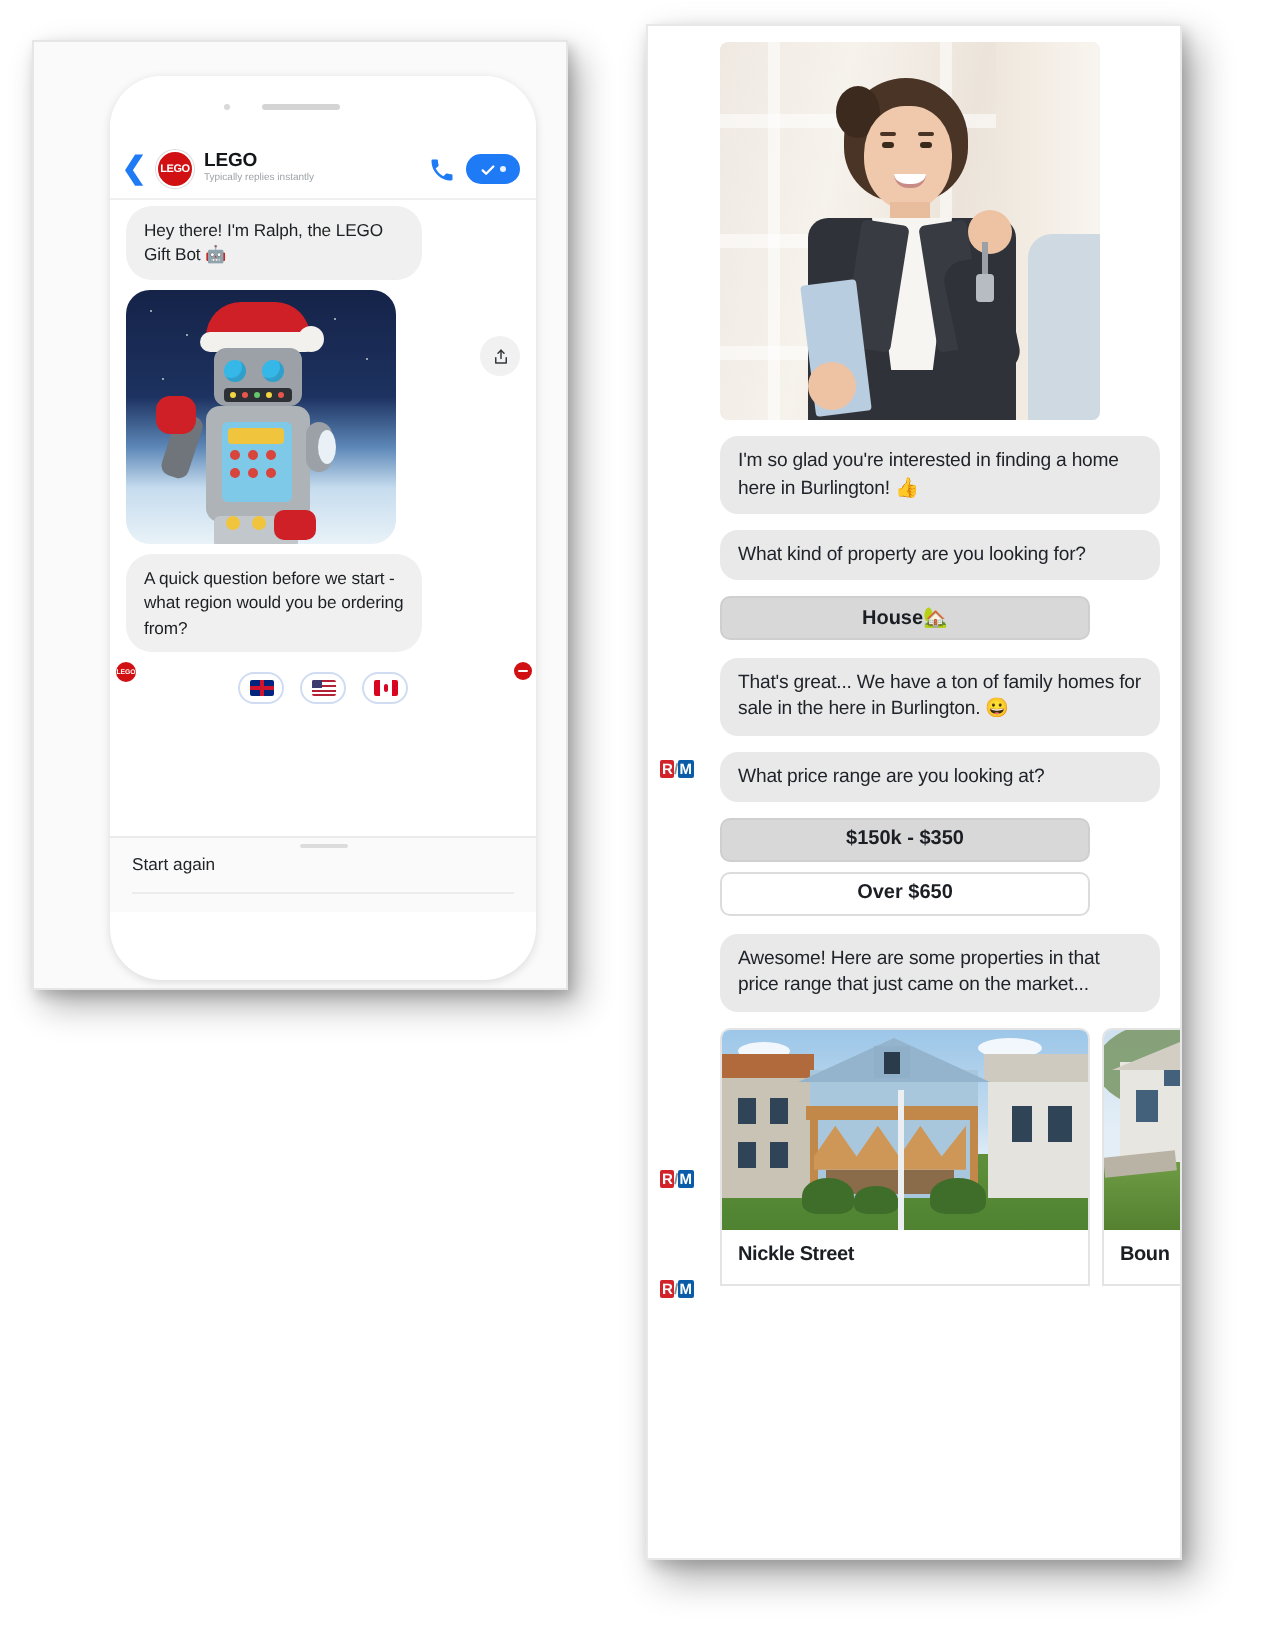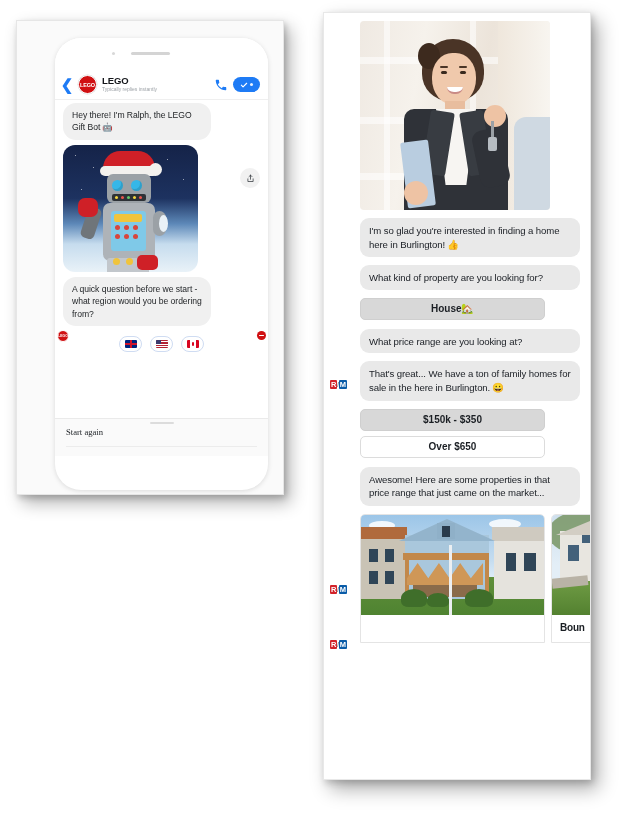--- a/index.html
+++ b/index.html
@@ -154,21 +154,21 @@
   .flag-ca .maple { position:absolute; left:5px; top:2px; width:2.5px; height:4px; background:#d80621; border-radius:1px; }
 
   .chat-footer {
     border-top:1px solid #eaeaea; background:#fafafa;
     padding: 8px 11px 9px 11px; position:relative;
   }
   .drag-handle {
     position:absolute; left:50%; transform:translateX(-50%); top:3px;
     width:24px; height:2px; background:#dcdcdc; border-radius:2px;
   }
-  .start-again { font-size:8.6px; color:#22262a;font-family:Liberation Serif, serif; }
+  .start-again { font-size:8.6px; color:#22262a; }
   .footer-rule { height:1px; background:#ececec; margin-top:9px; }
 
   
   .right-card {
     position:absolute; left:323px; top:12px;
     width:268px; height:768px;
     background:#ffffff;
     border:1px solid #e8e8e8;
     box-shadow: 7px 9px 18px rgba(0,0,0,0.32), 2px 3px 7px rgba(0,0,0,0.18);
     overflow:hidden;
@@ -426,23 +426,23 @@
       <div class="opt-group">
         <div class="opt-btn selected">House🏡</div>
       </div>
 
       <div class="rm-logo" style="top:366px">
         <span class="r">R</span>
           <span class="slash">/</span>
           <span class="m">M</span>
       </div>
 
+      <div class="re-bubble">That's great... We have a ton of family homes for sale in the here in Burlington. 😀</div>
+
       <div class="re-bubble tight">What price range are you looking at?</div>
-
-      <div class="re-bubble">That's great... We have a ton of family homes for sale in the here in Burlington. 😀</div>
 
       <div class="opt-group">
         <div class="opt-btn selected">$150k - $350</div>
         <div class="opt-btn">Over $650</div>
       </div>
 
       <div class="rm-logo" style="top:571px">
         <span class="r">R</span>
           <span class="slash">/</span>
           <span class="m">M</span>
@@ -479,20 +479,21 @@
             <div class="h-porchroof"></div>
             <div class="h-post" style="left:44px"></div>
             <div class="h-post" style="left:124px"></div>
             <div class="h-rail"></div>
             <div class="h-step"></div>
             <div class="h-bush" style="left:40px;top:74px;width:26px;height:18px"></div>
             <div class="h-bush" style="left:104px;top:74px;width:28px;height:18px"></div>
             <div class="h-bush" style="left:66px;top:78px;width:22px;height:14px"></div>
             <div class="h-pole"></div>
           </div>
+          <div class="prop-title">Nickle Street</div>
         </div>
 
         <div class="prop-card partial">
           <div class="prop-img">
             <div class="h2-sky"></div>
             <div class="h2-tree"></div>
             <div class="h2-house"></div>
             <div class="h2-roof"></div>
             <div class="h2-win" style="left:16px;top:30px;width:11px;height:16px"></div>
 

